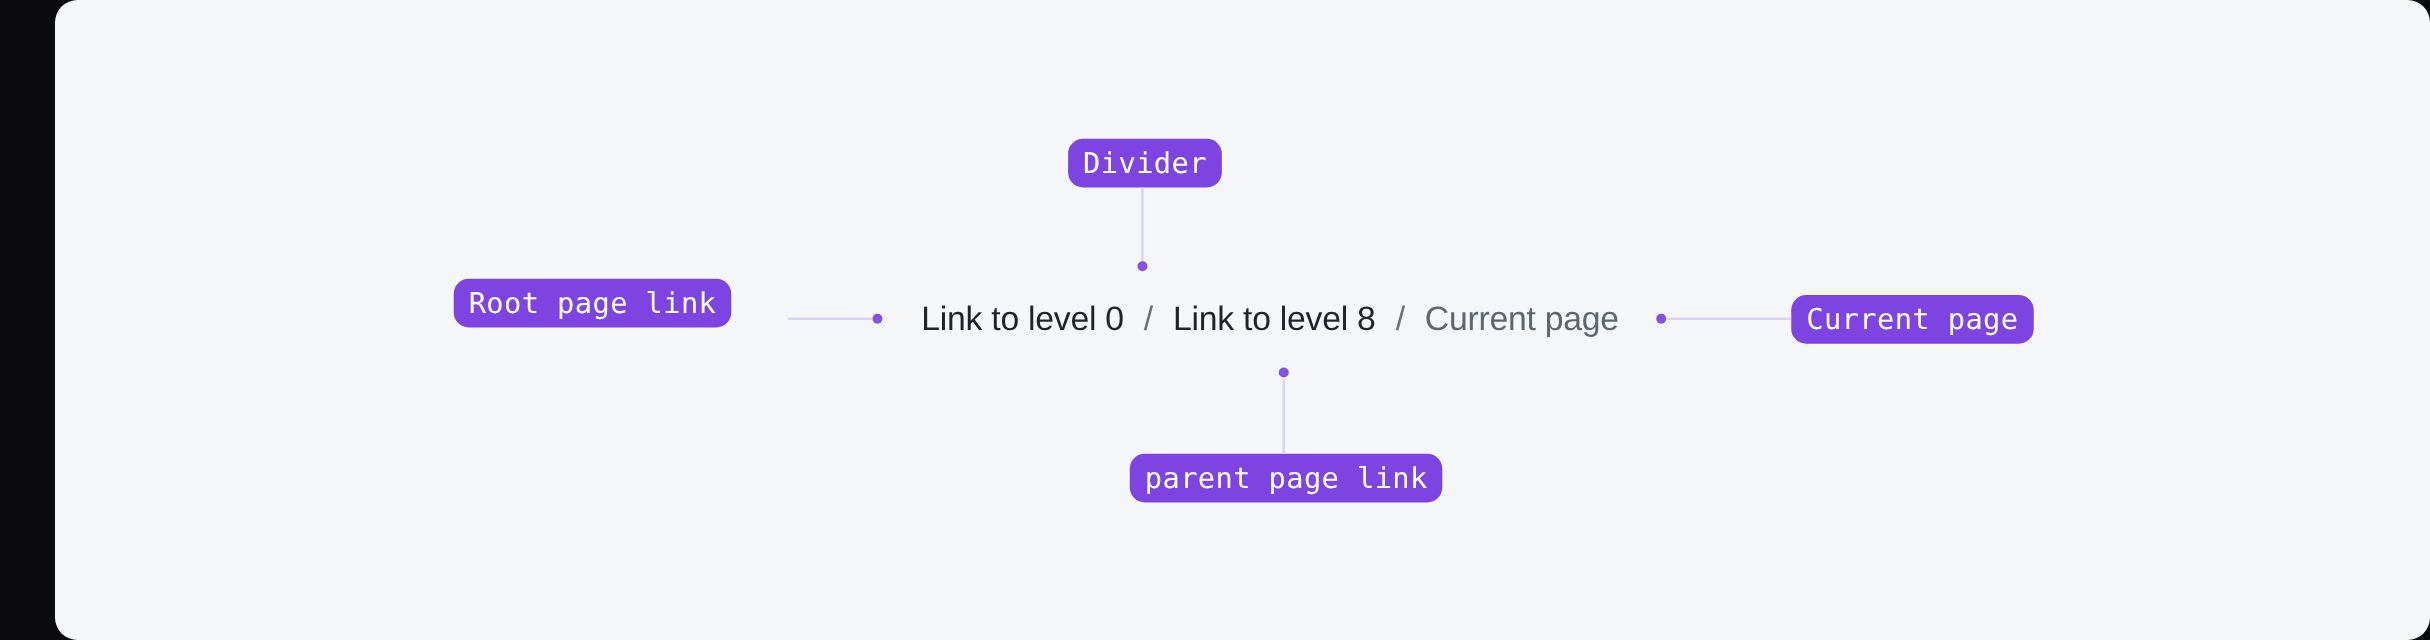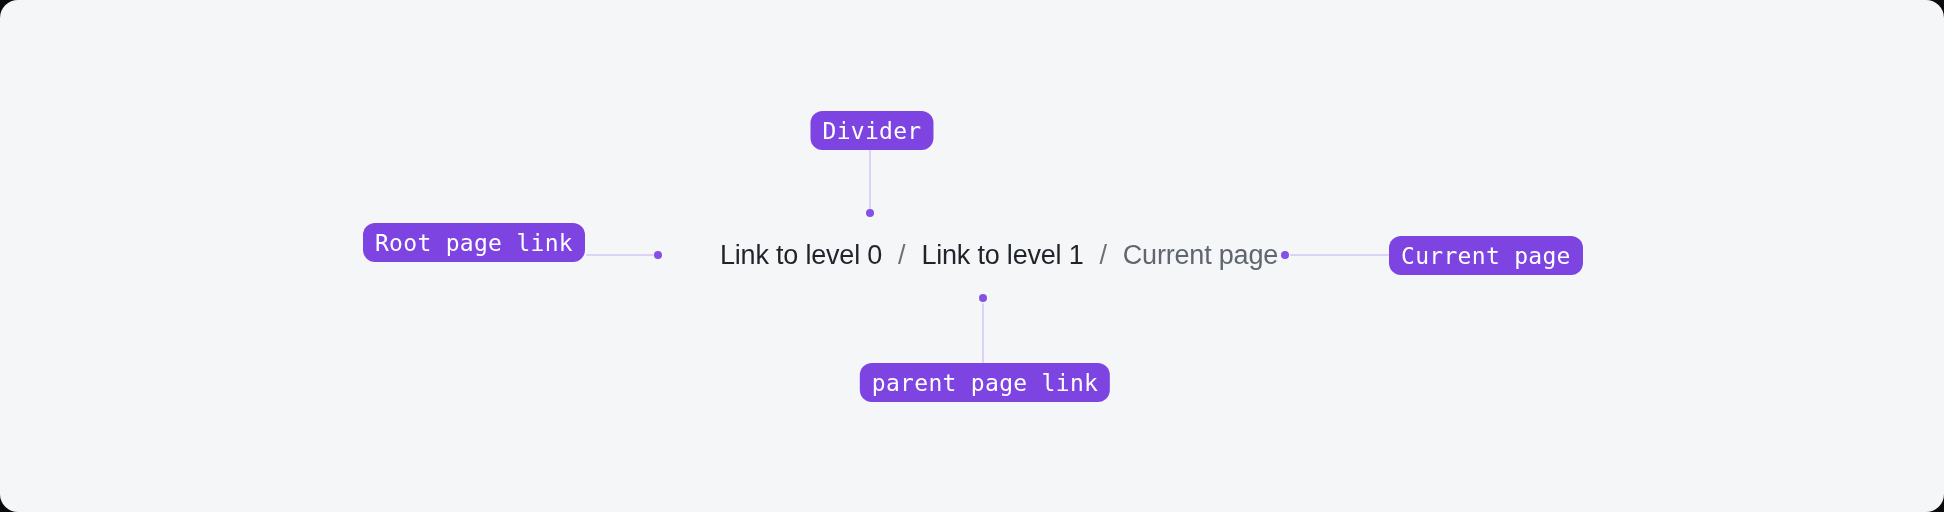--- a/index.html
+++ b/index.html
@@ -19,25 +19,26 @@
     width:1944px;height:512px;
     background:var(--page-bg);
     font-family:"Liberation Sans", sans-serif;
     position:relative;
     overflow:hidden;
   }
   .panel{
     position:absolute;inset:0;
     background:var(--panel-bg);
     border-radius:18px;
+    margin-left:44px;
   }
   
   .breadcrumb{
     position:absolute;
-    left:999px;top:236px;height:39px;
+    left:972px;top:236px;height:39px;
     transform:translateX(-50%);
     display:flex;align-items:center;gap:16px;
     font-size:27px;letter-spacing:-0.2px;white-space:nowrap;justify-content:flex-end;
   }
   .bc-link{color:var(--link-text);text-decoration:none;cursor:pointer;}
   .bc-sep{color:var(--separator-text);}
   .bc-current{color:var(--current-text);}
   
   .badge{
     position:absolute;
@@ -81,18 +82,18 @@
   <div class="conn conn-current"></div>
   <div class="dot dot-current"></div>
 
   <div class="badge badge-parent">parent page link</div>
   <div class="conn conn-parent"></div>
   <div class="dot dot-parent"></div>
 
   <nav class="breadcrumb">
     <a class="bc-link">Link to level 0</a>
     <span class="bc-sep">/</span>
-    <a class="bc-link">Link to level 1</a>
+    <a class="bc-link">Link to level 8</a>
     <span class="bc-sep">/</span>
     <span class="bc-current">Current page</span>
   </nav>
 
 </div>
 
 </body></html>

